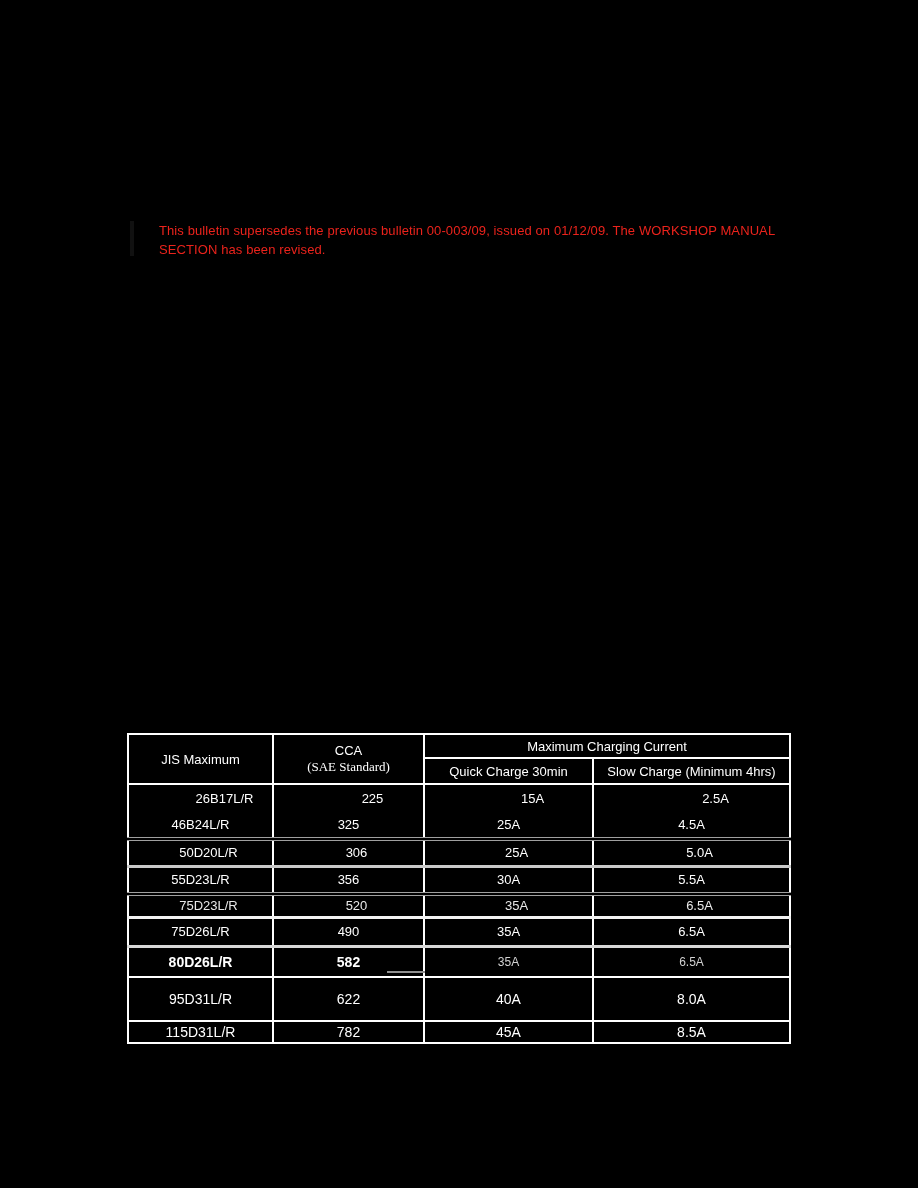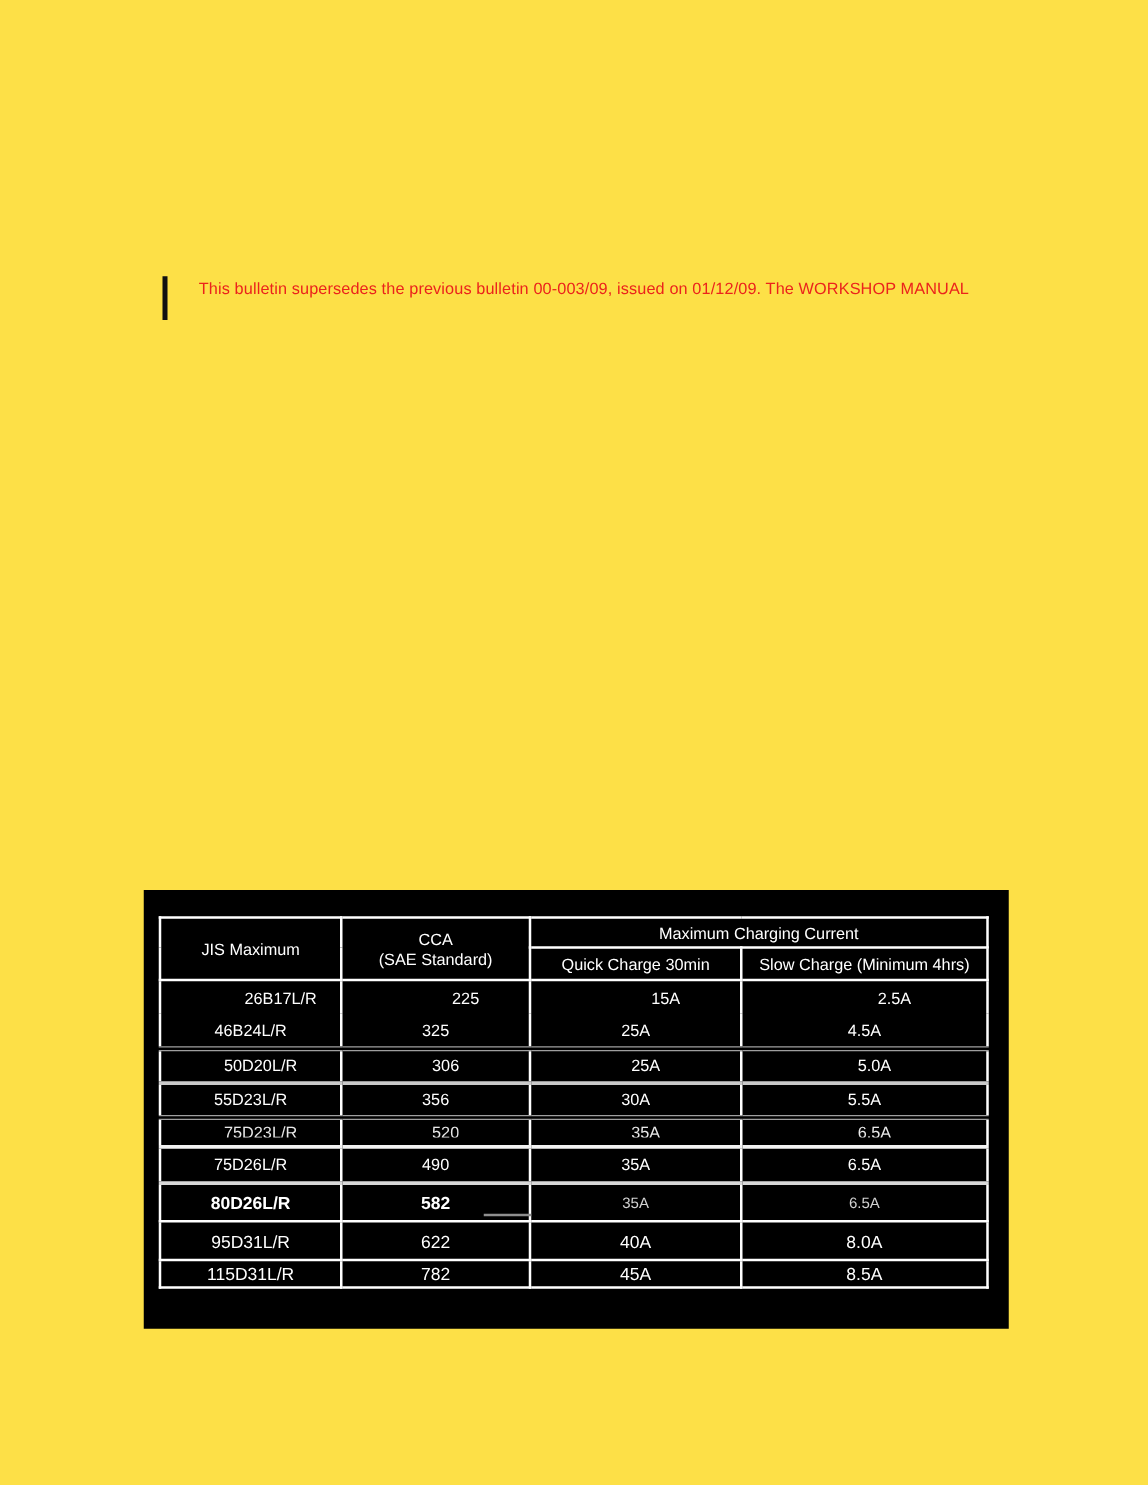--- a/index.html
+++ b/index.html
@@ -1,20 +1,20 @@
 <!DOCTYPE html>
 <html><head>
 <meta charset="utf-8">
 <style>
   html, body { margin: 0; padding: 0; background: #ffffff; }
   .page {
     position: relative;
     width: 918px;
     height: 1188px;
-    background: #fde047;
+    background: #000000;
     overflow: hidden;
     font-family: "Liberation Sans", sans-serif;
   }
 
   
   .change-bar {
     position: absolute;
     left: 130px;
     top: 221px;
     width: 4px;
@@ -54,31 +54,31 @@
     border: 2px solid #ffffff;
     text-align: center;
     vertical-align: middle;
     font-weight: normal;
     padding: 0;
     overflow: hidden;
     white-space: nowrap;
   }
   tr.h1 { height: 24px; }
   tr.h2 { height: 26px; }
-  .cca-l2 { margin-top: 1px; }
+  .cca-l2 { margin-top: 1px; font-family: Liberation Serif, serif; }
 
   
   tr.r1 { height: 27px; }
   tr.r2 { height: 28px; }
   tr.r3 { height: 27px; }
   tr.r4 { height: 28px; }
   tr.r5 { height: 23px; }
   tr.r6 { height: 29px; padding-left: 28px; }
   tr.r7 { height: 31px; }
-  tr.r8 { height: 31px; }
+  tr.r8 { height: 44px; }
   tr.r9 { height: 22px; }
 
   
   tr.r1 td { border-bottom: 0 none; padding-left: 48px; }
   tr.r2 td { border-top: 0 none; }
 
   
   tr.sep-double td { border-top: 4px double #9f9f9f; padding-left: 16px; }
   tr.sep-mid td    { border-top: 3px solid #c9c9c9; }
   tr.sep-bright td { border-top: 3px solid #f2f2f2; }
@@ -105,20 +105,21 @@
 </style>
 </head>
 <body>
 
 <div class="page">
 
   <div class="change-bar"></div>
 
   <div class="notice">
     <div>This bulletin supersedes the previous bulletin 00-003/09, issued on 01/12/09. The WORKSHOP MANUAL</div>
+    <div>SECTION has been revised.</div>
   </div>
 
   <div class="table-panel">
     <table class="batt">
       <colgroup>
         <col style="width:145px">
           <col style="width:151px">
           <col style="width:169px">
           <col style="width:197px">
       </colgroup>

